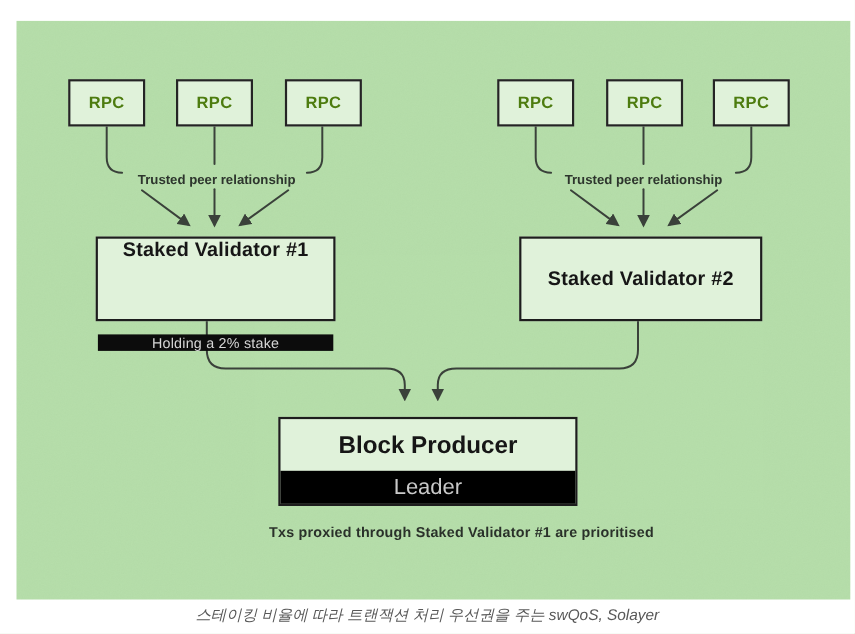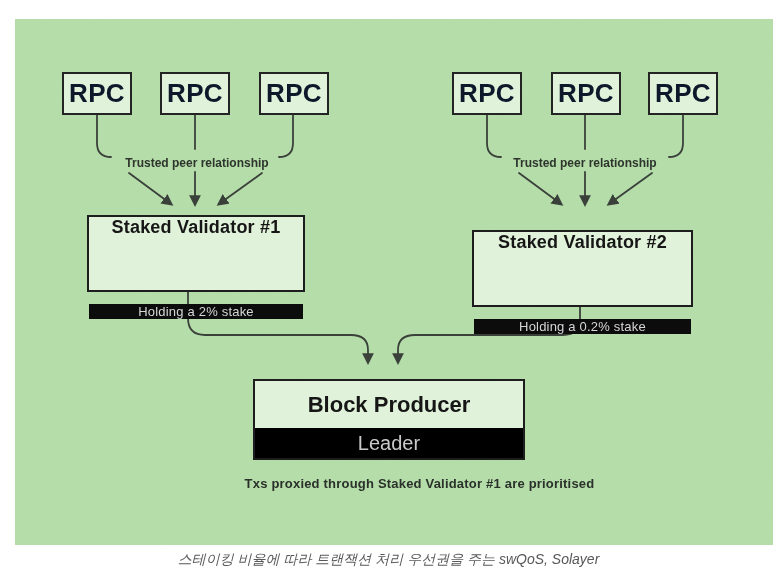--- a/index.html
+++ b/index.html
@@ -42,23 +42,23 @@
     top: 72px;
     width: 70px;
     height: 43px;
     background: #e0f2da;
     border: 2px solid #242424;
     box-sizing: border-box;
     display: flex;
     align-items: center;
     justify-content: center;
     font-weight: bold;
-    font-size: 26px;
+    font-size: 15px;
     letter-spacing: 0.3px;
-    color: #0f172a;
+    color: #4d7c0f;
   }
   .peer-label {
     position: absolute;
     top: 156px;
     transform: translateX(-50%);
     font-size: 12px;
     font-weight: bold;
     color: #2d352d;
     white-space: nowrap;
   }
@@ -210,23 +210,22 @@
     </div>
 
   <div class="peer-label" style="left:197px">Trusted peer relationship</div>
   <div class="peer-label" style="left:585px">Trusted peer relationship</div>
 
   <div class="vbox" style="left:87px;top:215px;width:218px;height:77px">
     <div class="head">Staked Validator #1</div>
     <div class="bar">Holding a 2% stake</div>
   </div>
 
-  <div class="vbox" style="left:472px;top:230px;width:221px;height:77px">
+  <div class="vbox" style="left:472px;top:215px;width:221px;height:77px">
     <div class="head">Staked Validator #2</div>
-    <div class="bar">Holding a 0.2% stake</div>
   </div>
 
   <div class="producer">
     <div class="head">Block Producer</div>
     <div class="bar">Leader</div>
   </div>
 
   <div class="note note-1">Txs proxied through Staked Validator #1 are prioritised</div>
 
   <div class="caption">스테이킹 비율에 따라 트랜잭션 처리 우선권을 주는 swQoS, Solayer</div>

